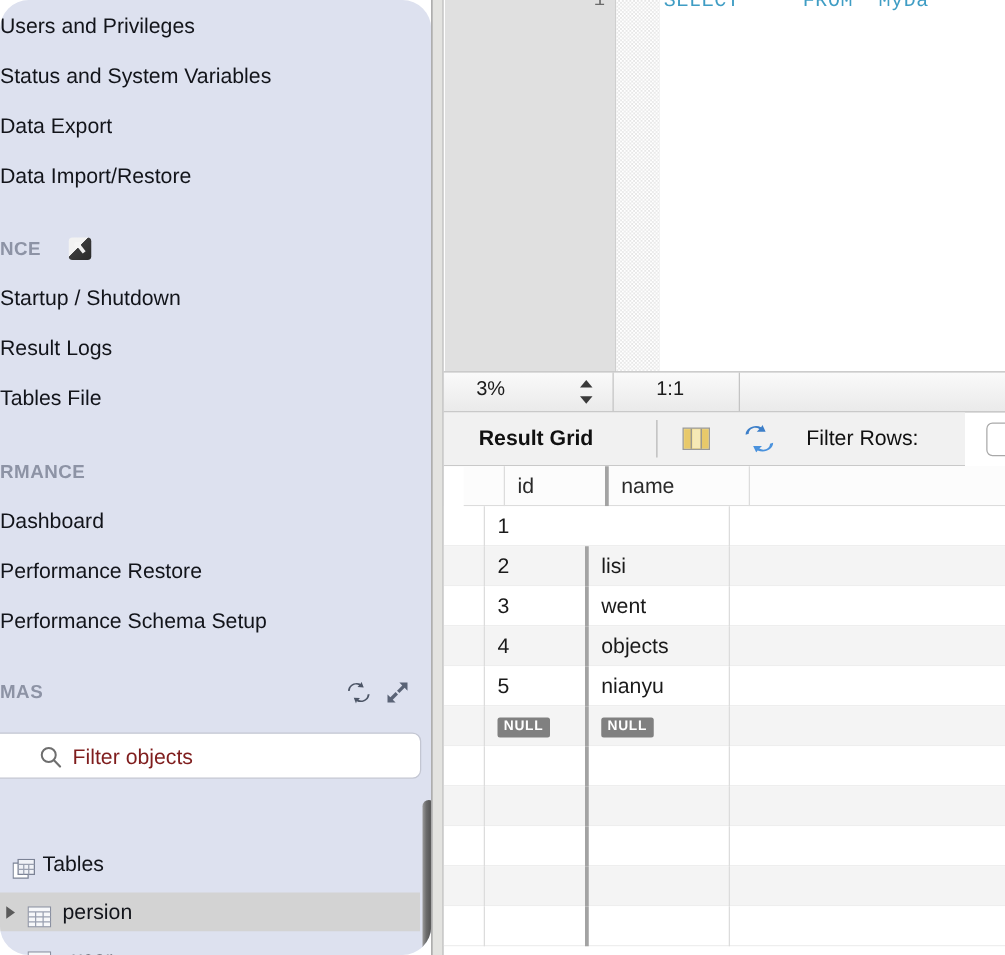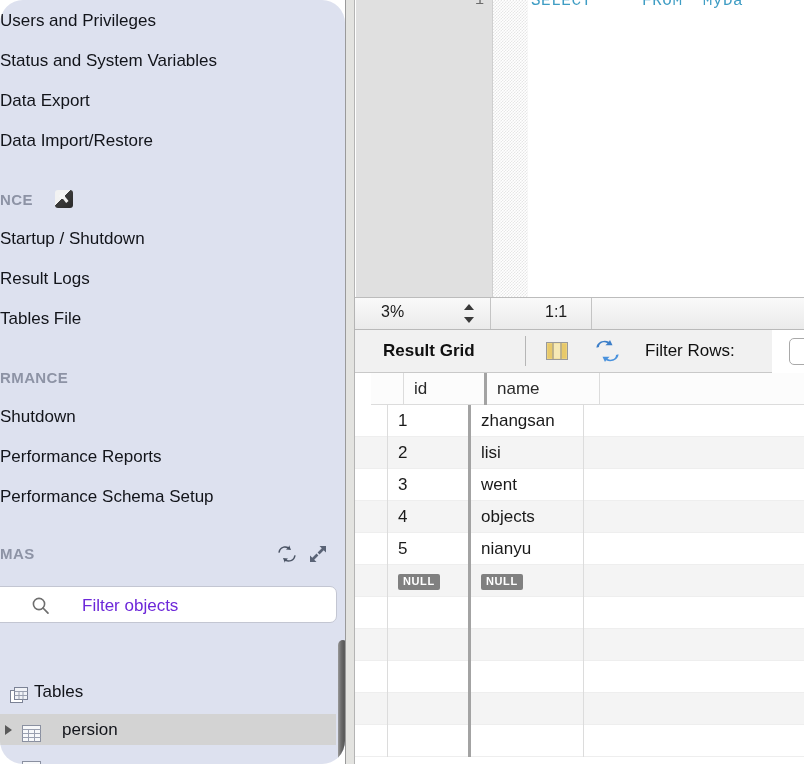--- a/index.html
+++ b/index.html
@@ -97,23 +97,22 @@
   }
   #filter-objects .magnifier {
     position: absolute;
     left: 38px; top: 9px;
     width: 19px; height: 19px;
   }
   #filter-objects .ph {
     position: absolute;
     left: 65px; top: 8px;
     font-size: 17px;
-    color: #6d28d9;
+    color: #7f1d1d;
     line-height: 21px;
-    margin-left: 24px;
   }
 
   
   .tree-row {
     position: absolute;
     left: 0;
     width: 345px;
     height: 31px;
     line-height: 31px;
     font-size: 17px;
@@ -247,21 +246,20 @@
     left: 136px; top: 0;
     width: 101px; height: 31px;
     border-right: 1px solid #c4c4c4;
     box-sizing: border-box;
   }
   #ratio-value {
     position: absolute;
     left: 34px; top: 5px;
     font-size: 16px;
     color: #1b1b1b;
-    margin-left: 20px;
   }
 
   
   #rg-toolbar {
     position: absolute;
     left: 0; top: 330px;
     width: 417px; height: 43px;
     background: #f1f1f1;
     border-bottom: 1px solid #c9c9c9;
     box-sizing: border-box;
@@ -373,22 +371,22 @@
 
     <div class="section-head" style="top:188px"><span>NCE</span></div>
     <div class="wrench-icon" style="left:55px; top:190px;"></div>
 
     <div class="nav-item" style="top:226px"><span>Startup / Shutdown</span></div>
     <div class="nav-item" style="top:266px"><span>Result Logs</span></div>
     <div class="nav-item" style="top:306px"><span>Tables File</span></div>
 
     <div class="section-head" style="top:366px"><span>RMANCE</span></div>
 
-    <div class="nav-item" style="top:404px"><span>Shutdown</span></div>
-    <div class="nav-item" style="top:444px"><span>Performance Reports</span></div>
+    <div class="nav-item" style="top:404px"><span>Dashboard</span></div>
+    <div class="nav-item" style="top:444px"><span>Performance Restore</span></div>
     <div class="nav-item" style="top:484px"><span>Performance Schema Setup</span></div>
 
     <div class="section-head" style="top:542px"><span>MAS</span></div>
 
     <div class="icon-refresh" style="left:277px; top:544px;">
       <svg width="20" height="20" viewBox="0 0 20 20">
         <path d="M3 8.5 C3 4.8 7 2.6 10.3 4.2 L9 5.6 L14 5.9 L12.2 1.3 L11.6 3 C7 0.9 1.4 3.9 1.4 8.8 Z" fill="#4c5566"></path>
         <path d="M17 11.5 C17 15.2 13 17.4 9.7 15.8 L11 14.4 L6 14.1 L7.8 18.7 L8.4 17 C13 19.1 18.6 16.1 18.6 11.2 Z" fill="#4c5566"></path>
       </svg>
     </div>
@@ -429,21 +427,21 @@
       <span class="icon-table" style="left:22px; top:7px;">
         <svg width="19" height="17" viewBox="0 0 19 17">
           <rect x="0.5" y="0.5" width="18" height="16" fill="#f7f8fa" stroke="#8a90a0" stroke-width="1"></rect>
           <line x1="0.5" y1="4.5" x2="18.5" y2="4.5" stroke="#9aa0b0" stroke-width="1"></line>
           <line x1="0.5" y1="8.5" x2="18.5" y2="8.5" stroke="#9aa0b0" stroke-width="1"></line>
           <line x1="0.5" y1="12.5" x2="18.5" y2="12.5" stroke="#9aa0b0" stroke-width="1"></line>
           <line x1="6.5" y1="4.5" x2="6.5" y2="16.5" stroke="#9aa0b0" stroke-width="1"></line>
           <line x1="12.5" y1="4.5" x2="12.5" y2="16.5" stroke="#9aa0b0" stroke-width="1"></line>
         </svg>
       </span>
-      <span class="tree-label" style="left:62px">persion</span>
+      <span class="tree-label" style="left:50px">persion</span>
     </div>
 
     <div class="tree-row" style="top:752px">
       <span class="icon-table" style="left:22px; top:5px;">
         <svg width="19" height="17" viewBox="0 0 19 17">
           <rect x="0.5" y="0.5" width="18" height="16" fill="#f7f8fa" stroke="#8a90a0" stroke-width="1"></rect>
           <line x1="0.5" y1="4.5" x2="18.5" y2="4.5" stroke="#9aa0b0" stroke-width="1"></line>
           <line x1="6.5" y1="4.5" x2="6.5" y2="16.5" stroke="#9aa0b0" stroke-width="1"></line>
           <line x1="12.5" y1="4.5" x2="12.5" y2="16.5" stroke="#9aa0b0" stroke-width="1"></line>
         </svg>
@@ -511,21 +509,20 @@
       <div class="grid-row header" style="top:0px">
         <span class="cell c-marker"></span>
         <span class="cell c-id hdr">id</span>
         <span class="cell c-name hdr">name</span>
         <span class="cell c-rest"></span>
       </div>
 
       <div class="grid-row odd sep" style="top:32px">
         <span class="cell c-marker"></span>
         <span class="cell c-id">1</span>
-        <span class="cell c-name">zhangsan</span>
         <span class="cell c-rest"></span>
       </div>
       <div class="grid-row even sep" style="top:64px">
         <span class="cell c-marker"></span>
         <span class="cell c-id">2</span>
         <span class="cell c-name">lisi</span>
         <span class="cell c-rest"></span>
       </div>
       <div class="grid-row odd sep" style="top:96px">
         <span class="cell c-marker"></span>

